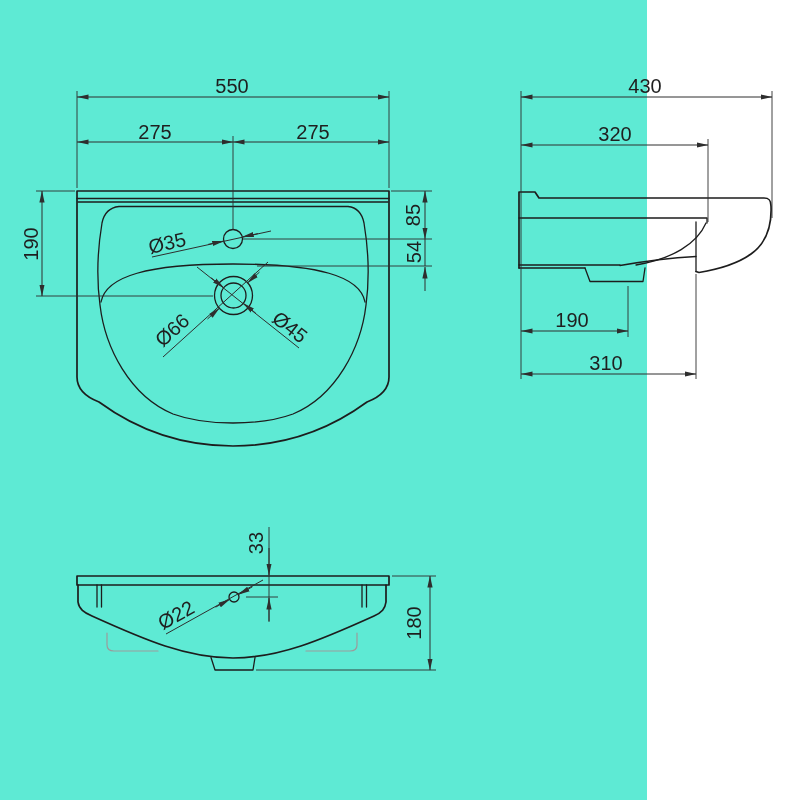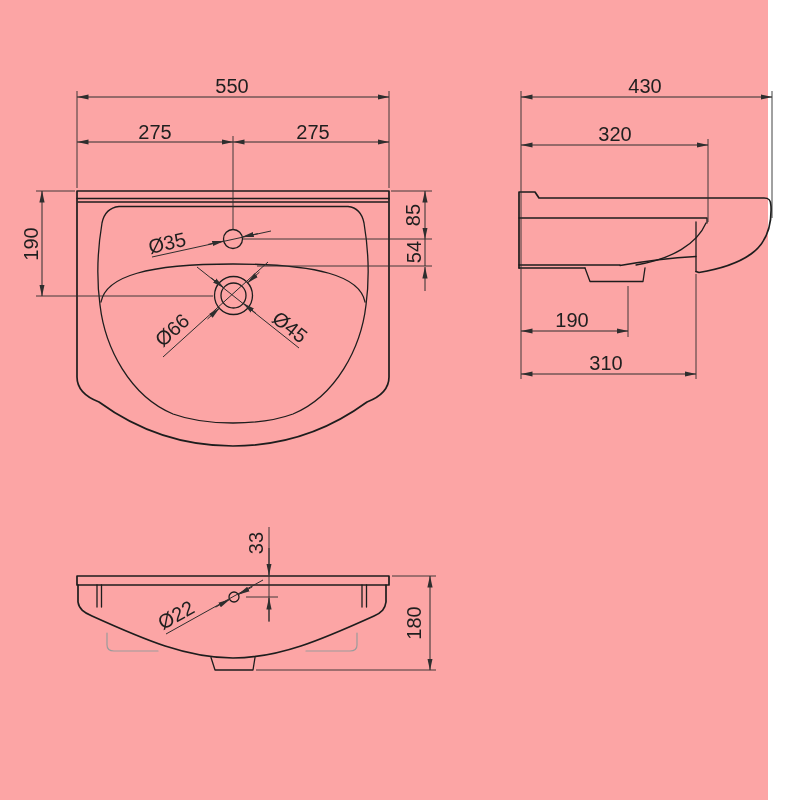--- a/index.html
+++ b/index.html
@@ -6,23 +6,23 @@
     margin: 0;
     padding: 0;
     background: #ffffff;
     width: 800px;
     height: 800px;
     overflow: hidden;
     font-family: "Liberation Sans", sans-serif;
   }
   .stage {
     position: relative;
-    width: 768px;
+    width: 647px;
     height: 800px;
-    background: #fca5a5;
+    background: #5eead4;
   }
   svg { display: block; }
   .outline {
     fill: none;
     stroke: #1d1d1d;
     stroke-width: 1.7;
     stroke-linejoin: round;
     stroke-linecap: round;
   }
   .outline-thin {

